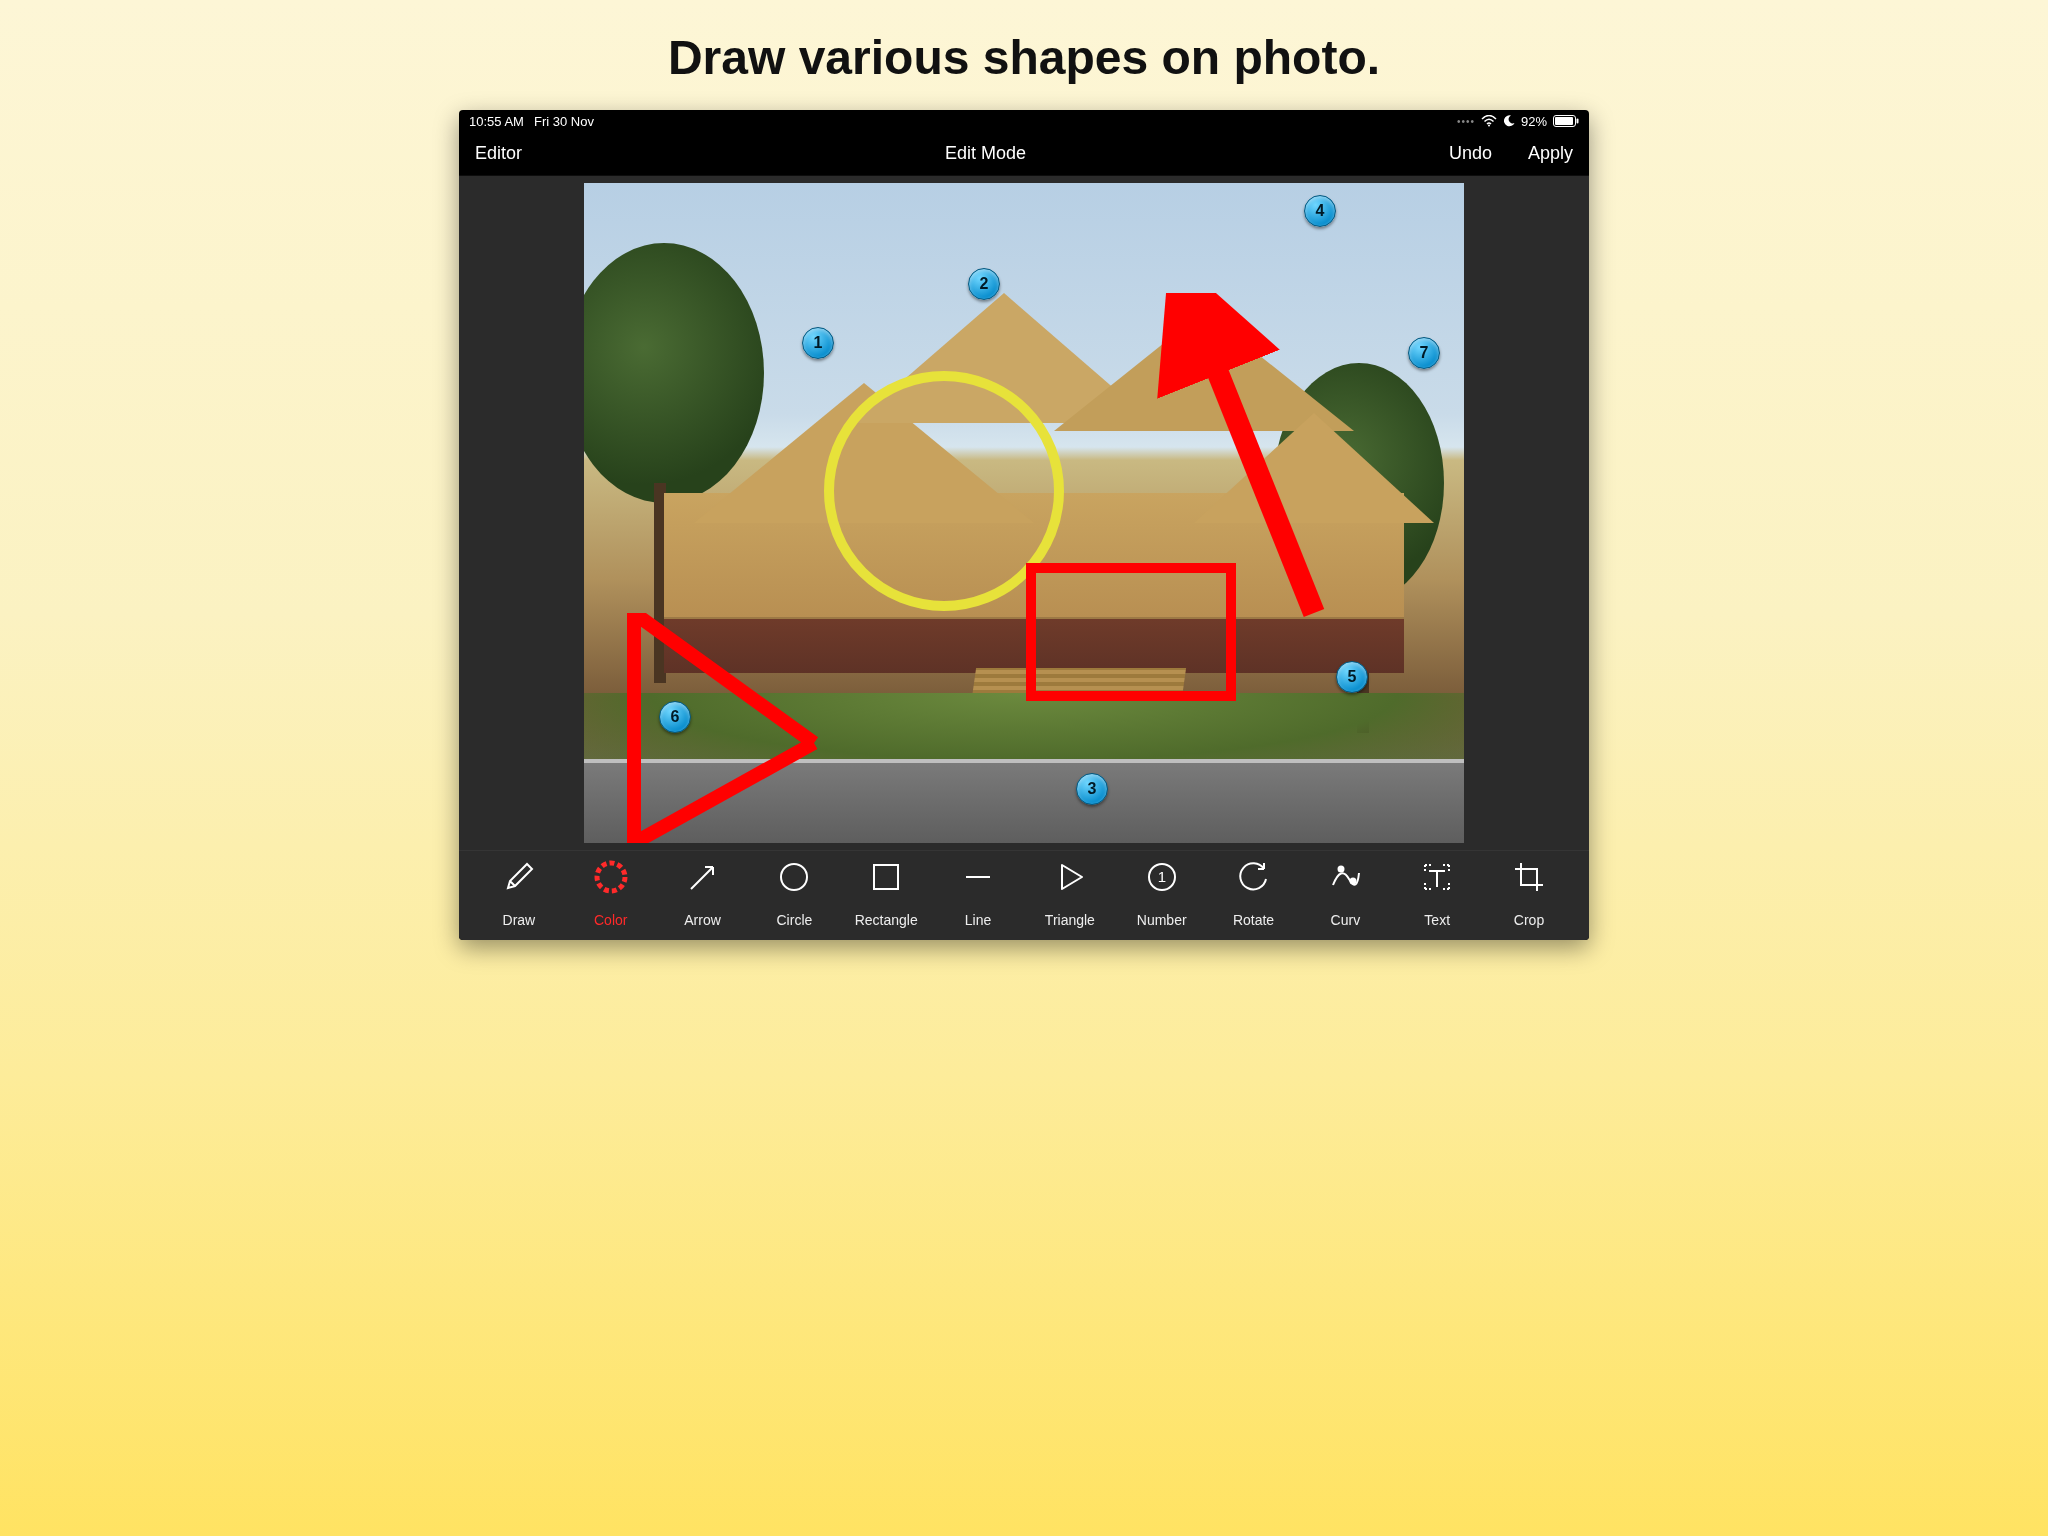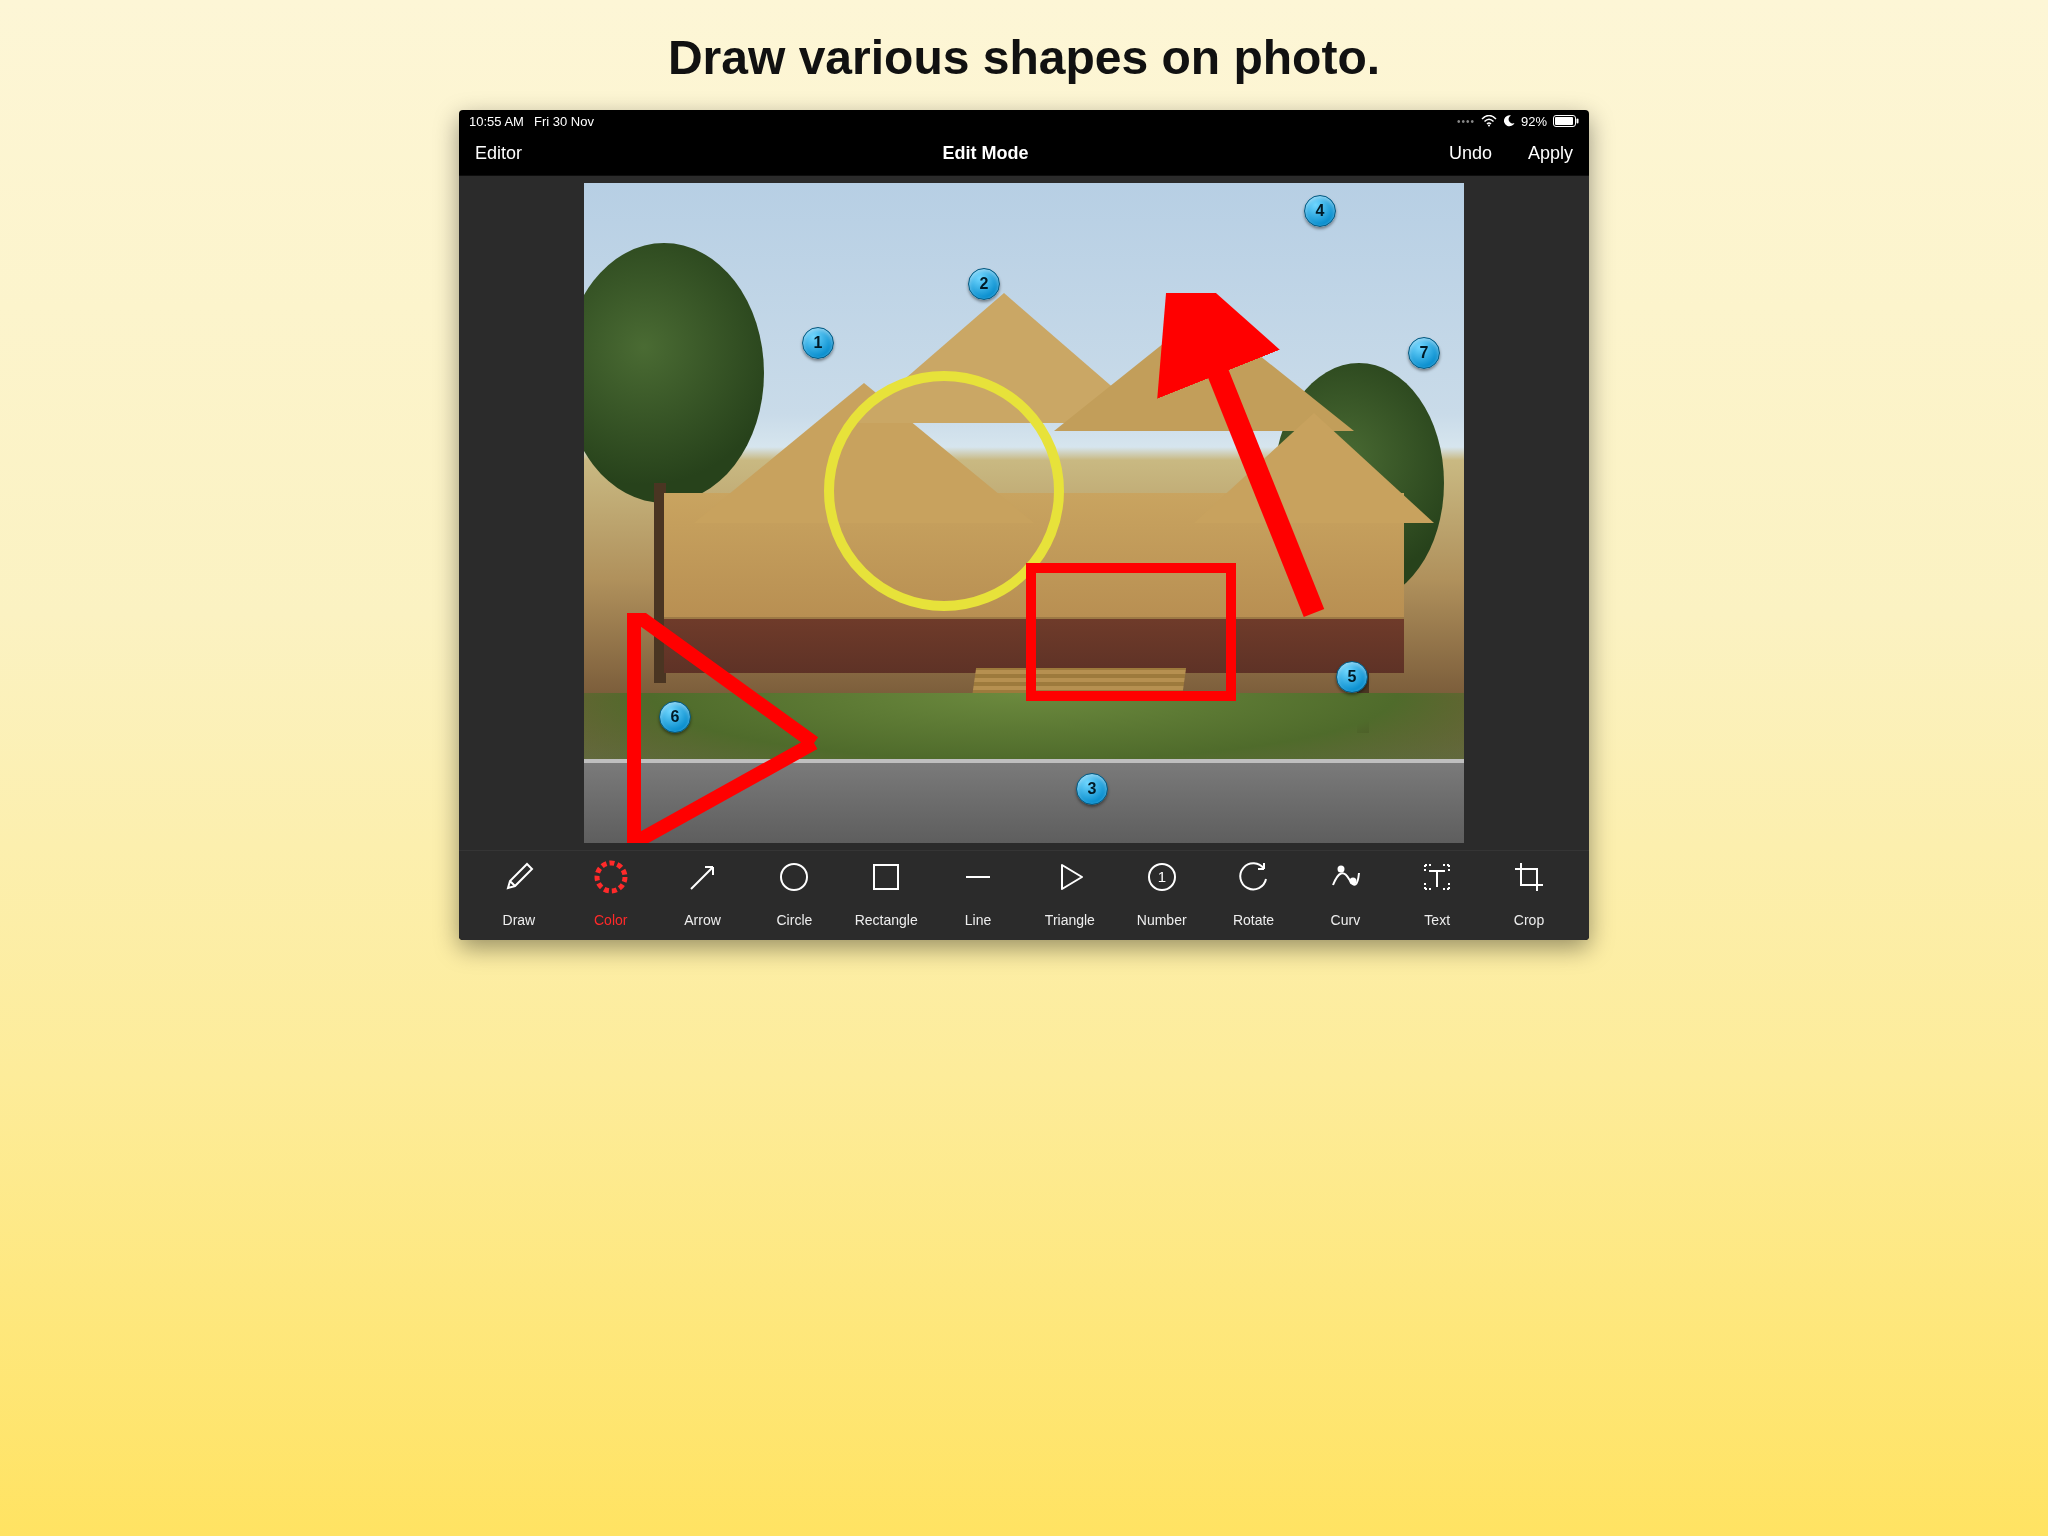--- a/index.html
+++ b/index.html
@@ -54,21 +54,21 @@
   .nav-bar {
     height: 44px;
     display: flex;
     align-items: center;
     justify-content: space-between;
     color: #fff;
     font-size: 18px;
     padding: 0 16px;
     border-bottom: 1px solid rgba(255,255,255,0.05);
   }
-  .nav-center { font-weight: 700; }
+  .nav-center { font-weight: 400; }
   .nav-right { display: flex; gap: 36px; }
   .nav-btn { cursor: pointer; text-align: right; }
   .canvas-area {
     flex: 1;
     background: #2b2b2b;
     display: flex;
     align-items: center;
     justify-content: center;
     position: relative;
   }

